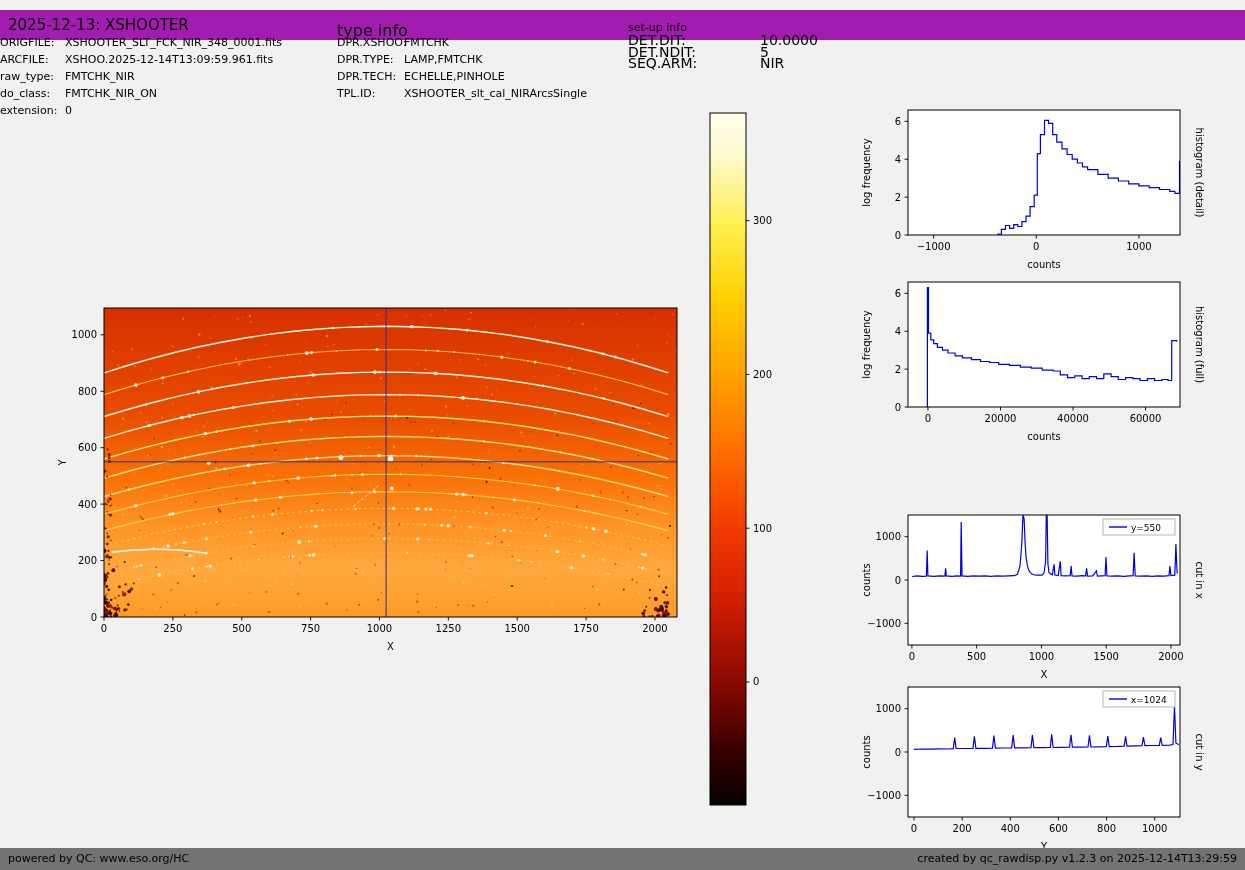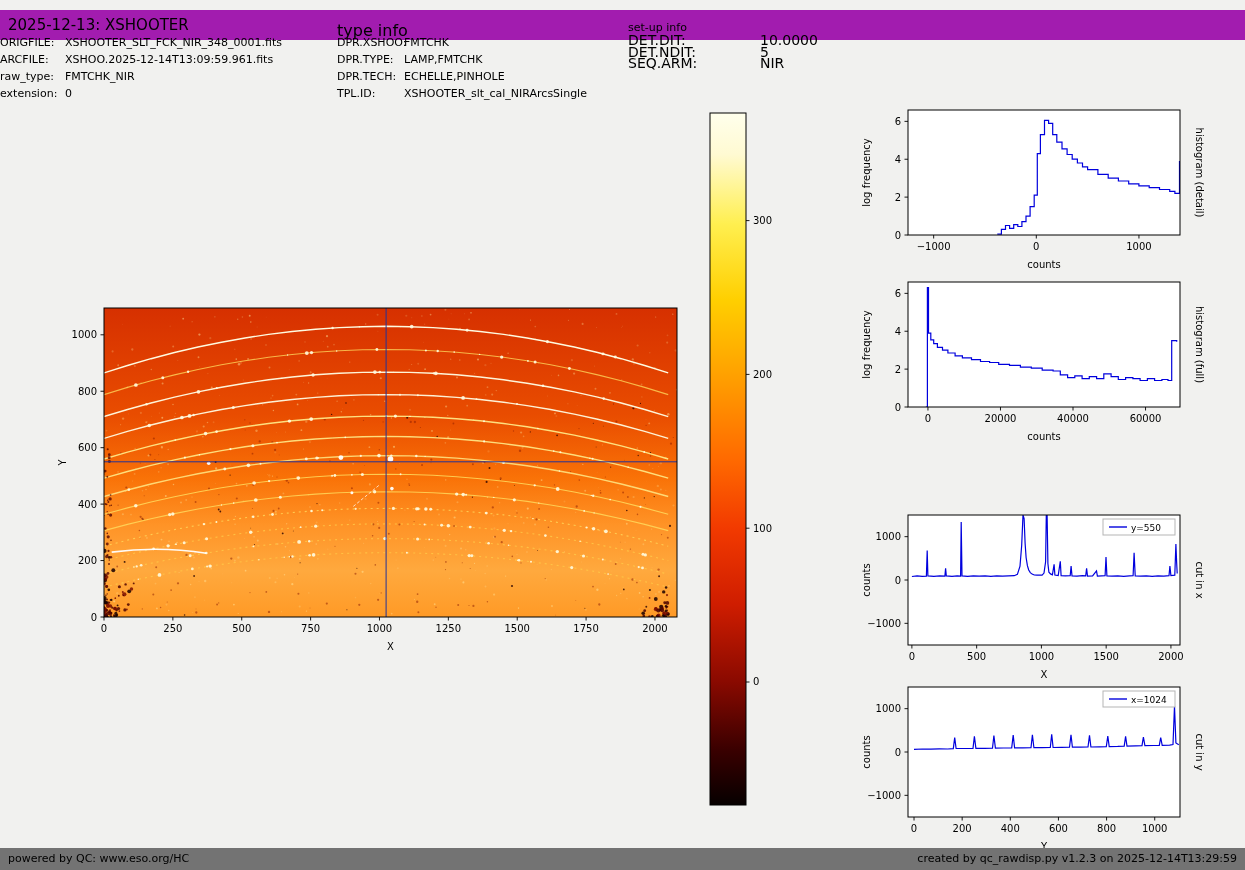--- a/index.html
+++ b/index.html
@@ -41,20 +41,24 @@
         <span class="lbl">ORIGFILE:</span>
         <span class="val">XSHOOTER_SLT_FCK_NIR_348_0001.fits</span>
       </div>
     <div class="row">
         <span class="lbl">ARCFILE:</span>
         <span class="val">XSHOO.2025-12-14T13:09:59.961.fits</span>
       </div>
     <div class="row">
         <span class="lbl">raw_type:</span>
         <span class="val">FMTCHK_NIR</span>
+      </div>
+    <div class="row">
+        <span class="lbl">do_class:</span>
+        <span class="val">FMTCHK_NIR_ON</span>
       </div>
     <div class="row">
         <span class="lbl">extension:</span>
         <span class="val">0</span>
       </div>
   </div>
 
   <div id="type-info" class="info">
     <div class="row">
         <span class="lbl">DPR.XSHOO:</span>

